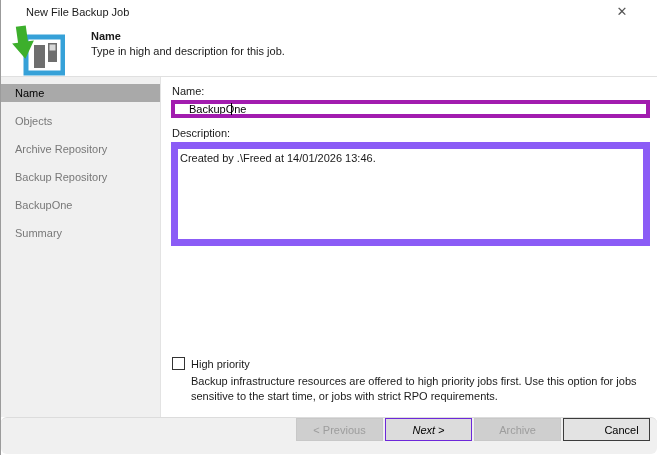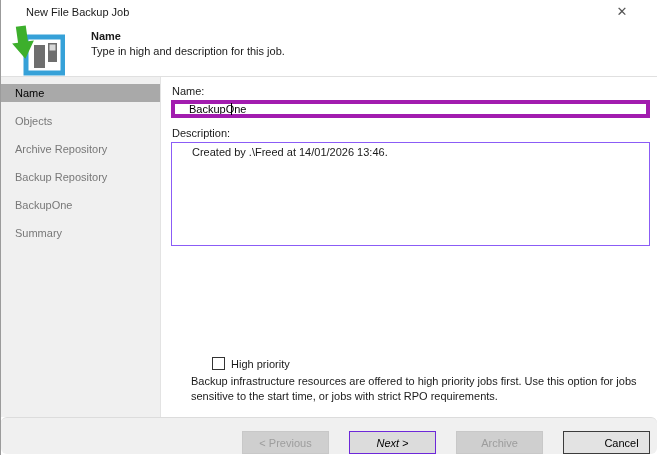--- a/index.html
+++ b/index.html
@@ -88,33 +88,33 @@
   .caret {
     position: absolute;
     left: 60px; top: 3px;
     width: 1px; height: 12px;
     background: #000000;
   }
   .desc-label { margin-top: 9px; }
   .desc-area {
     width: 100%;
     height: 104px;
-    border: 1px solid #8b5cf6;
-    background: #ffffff;
-    font-family: "Liberation Sans", "DejaVu Sans", sans-serif;
-    font-size: 11px;
-    padding: 3px 20px;
+    border: 7px solid #8b5cf6;
+    background: #ffffff;
+    font-family: "Liberation Sans", "DejaVu Sans", sans-serif;
+    font-size: 11px;
+    padding: 3px 2px;
     resize: none;
     outline: none;
     display: block;
     color: #1a1a1a;
   }
 
   .priority-block { position: absolute; left: 11px; top: 280px; }
-  .cb-row { display: flex; align-items: center; margin-left: 40px; }
+  .cb-row { display: flex; align-items: center; }
   .cb-box {
     width: 13px; height: 13px;
     border: 1px solid #333333;
     background: #ffffff;
     margin-right: 6px;
     flex-shrink: 0;
   }
   .cb-label { padding-top: 1px; }
   .cb-help {
     margin: 4px 0 0 19px;
@@ -123,23 +123,23 @@
     color: #1a1a1a;
   }
 
   
   .footer {
     height: 37px;
     background: #f0f0f0;
     border-top: 1px solid #dcdcdc;
     display: flex;
     justify-content: flex-end;
-    align-items: flex-end;
+    align-items: flex-start;
     padding-right: 7px;
-    gap: 20px;
+    gap: 2px;
     border-radius: 6px;
   }
   .win-btn {
     width: 87px; height: 23px;
     display: flex; align-items: center; justify-content: center;
     font-family: "Liberation Sans", "DejaVu Sans", sans-serif;
     font-size: 11px;
     cursor: default;
   }
   .win-btn.disabled { background: #cfcfcf; color: #9d9d9d; border: 1px solid #c8c8c8; }

